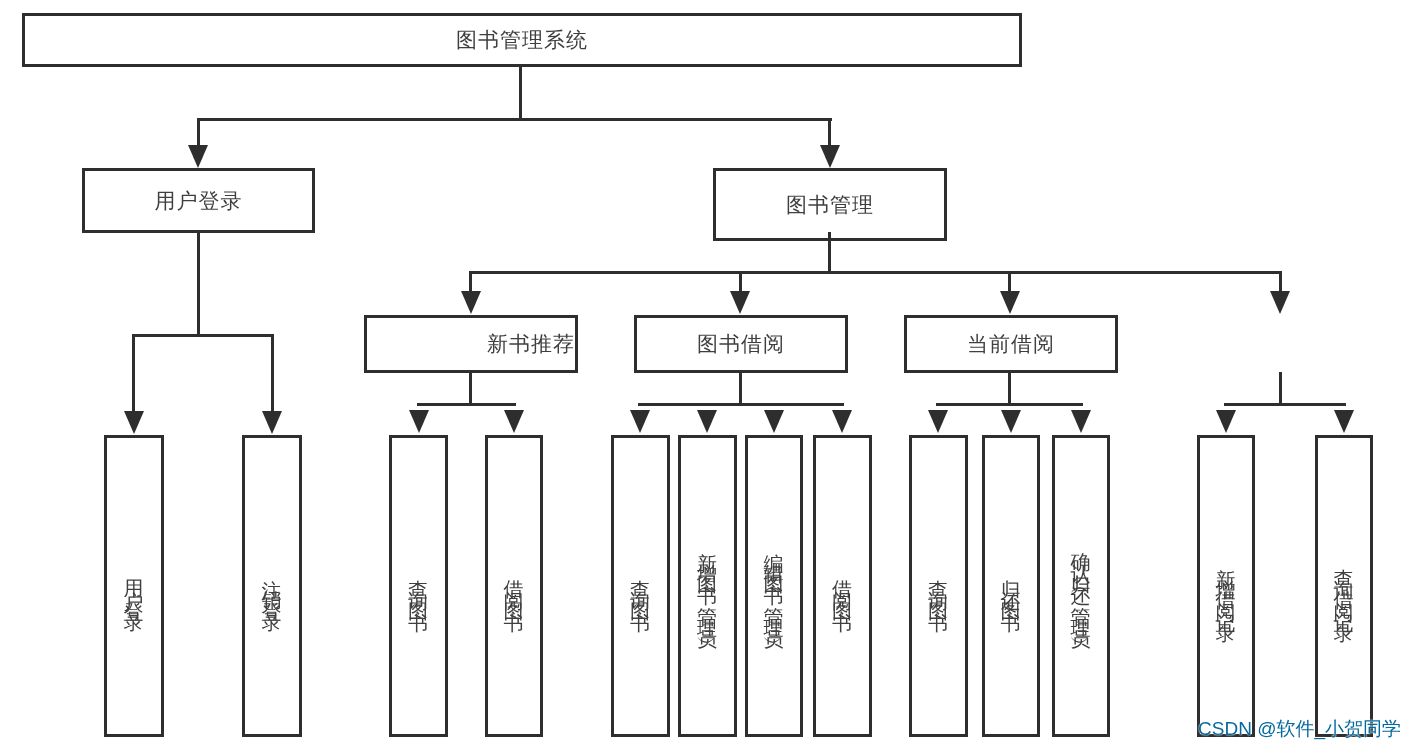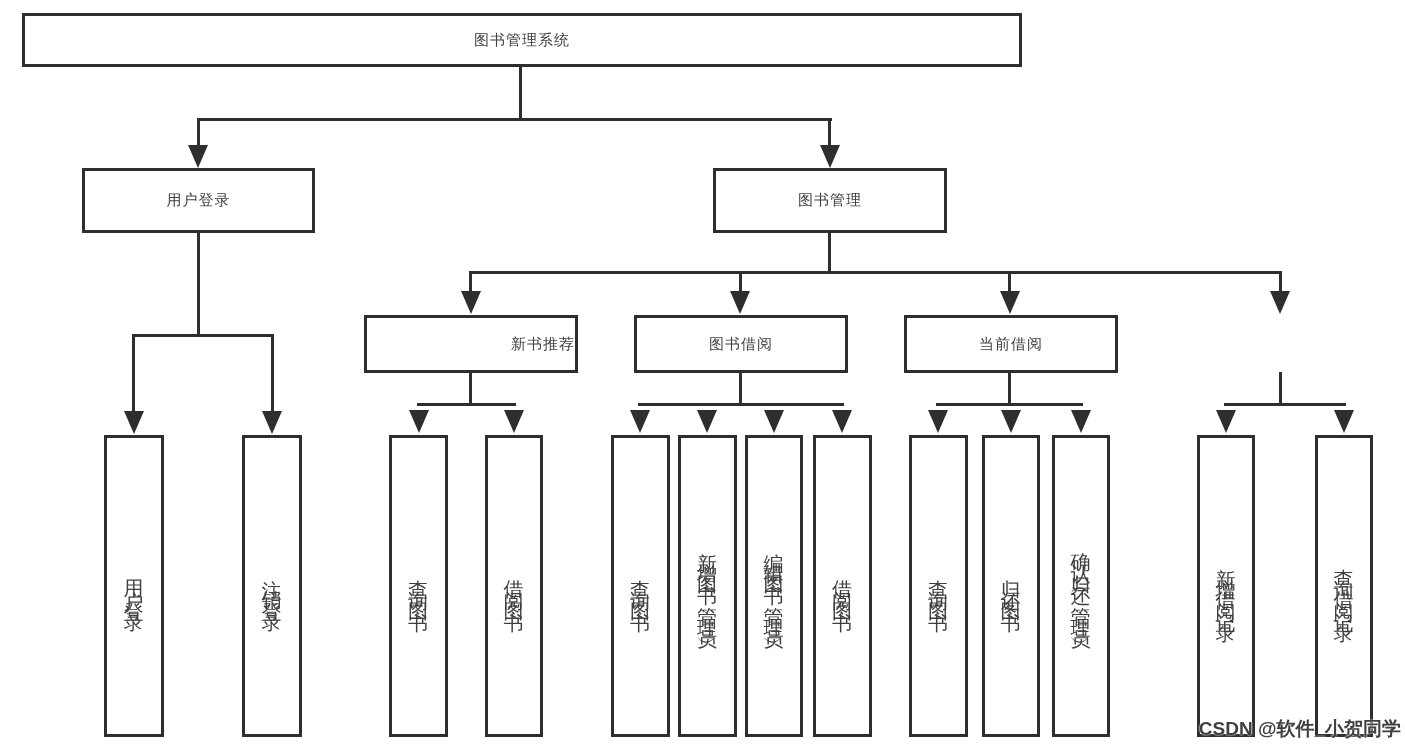--- a/index.html
+++ b/index.html
@@ -17,21 +17,21 @@
   
   .node {
     position: absolute;
     border: 3px solid #2e2e2e;
     background: #ffffff;
     display: flex;
     align-items: center;
     justify-content: center;
     color: #3f3f3f;
   }
-  .node-h { font-size: 15px; letter-spacing: 1px; }
+  .node-h { font-size: 21px; letter-spacing: 1px; }
   .node-v { font-size: 20px; }
   .vtext {
     writing-mode: vertical-rl;
     text-orientation: mixed;
     letter-spacing: 11px;
     line-height: 1;
     color: #3f3f3f;
   }
 
   
@@ -46,24 +46,23 @@
     border-top: 23px solid #2e2e2e;
     transform: translateX(-50%);
   }
 
   
   .watermark {
     position: absolute;
     right: 4px;
     bottom: 5px;
     font-size: 19px;
-    color: #404040;
+    color: #0369a1;
     text-shadow: 0 0 2px #ffffff, 0 0 1px #ffffff;
     white-space: nowrap;
-    font-weight: bold;
   }
 </style>
 </head>
 <body>
 
 <div class="canvas">
 
   <div class="node node-h" style="left:22px; top:13px; width:1000px; height:54px;">
     <span>图书管理系统</span>
   </div>
@@ -71,21 +70,21 @@
   <div class="vline" style="left:519px; top:66px; height:54px;"></div>
   <div class="hline" style="left:197px; top:118px; width:635px;"></div>
   <div class="vline" style="left:197px; top:120px; height:27px;"></div>
   <div class="arrow" style="left:198px; top:145px;"></div>
   <div class="vline" style="left:828px; top:120px; height:27px;"></div>
   <div class="arrow" style="left:830px; top:145px;"></div>
 
   <div class="node node-h" style="left:82px; top:168px; width:233px; height:65px;">
     <span>用户登录</span>
   </div>
-  <div class="node node-h" style="left:713px; top:168px; width:234px; height:65px;text-align:center;">
+  <div class="node node-h" style="left:713px; top:168px; width:234px; height:73px;text-align:center;">
     <span>图书管理</span>
   </div>
 
   <div class="vline" style="left:197px; top:232px; height:104px;"></div>
   <div class="hline" style="left:132px; top:334px; width:142px;"></div>
   <div class="vline" style="left:132px; top:336px; height:77px;"></div>
   <div class="arrow" style="left:134px; top:411px;"></div>
   <div class="vline" style="left:271px; top:336px; height:77px;"></div>
   <div class="arrow" style="left:272px; top:411px;"></div>
 

